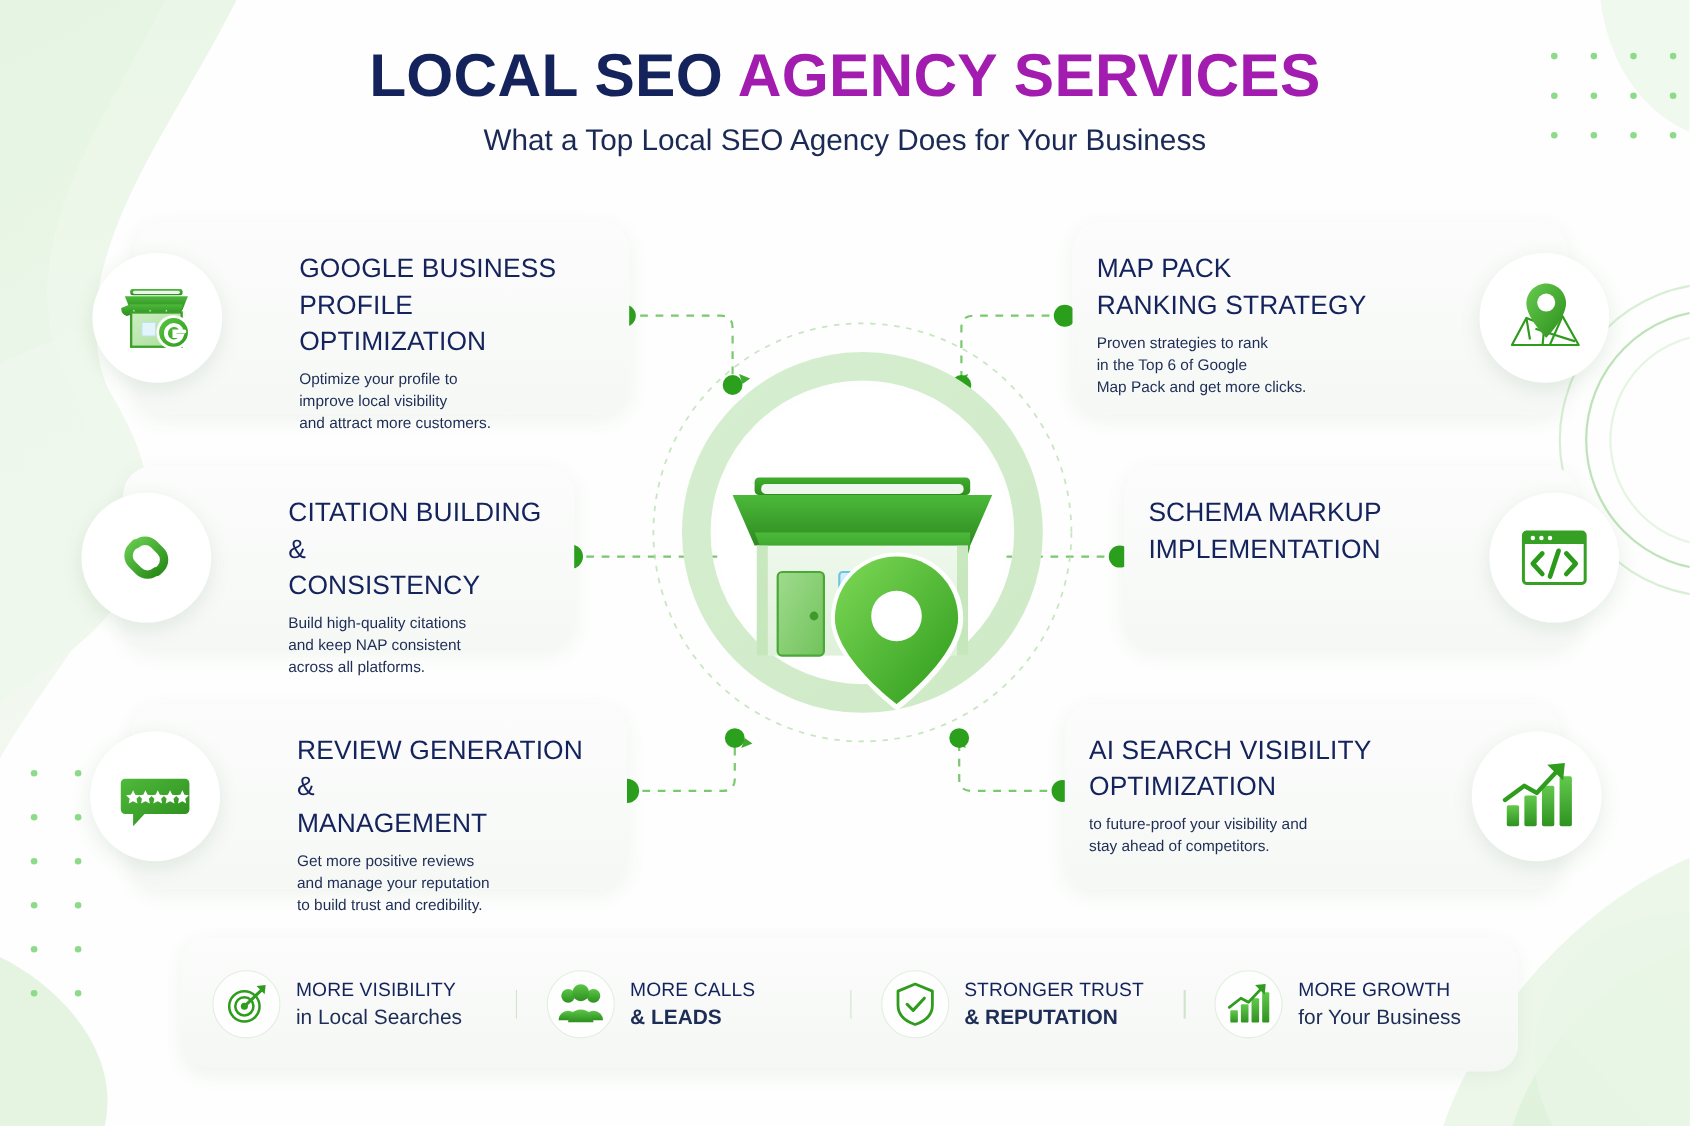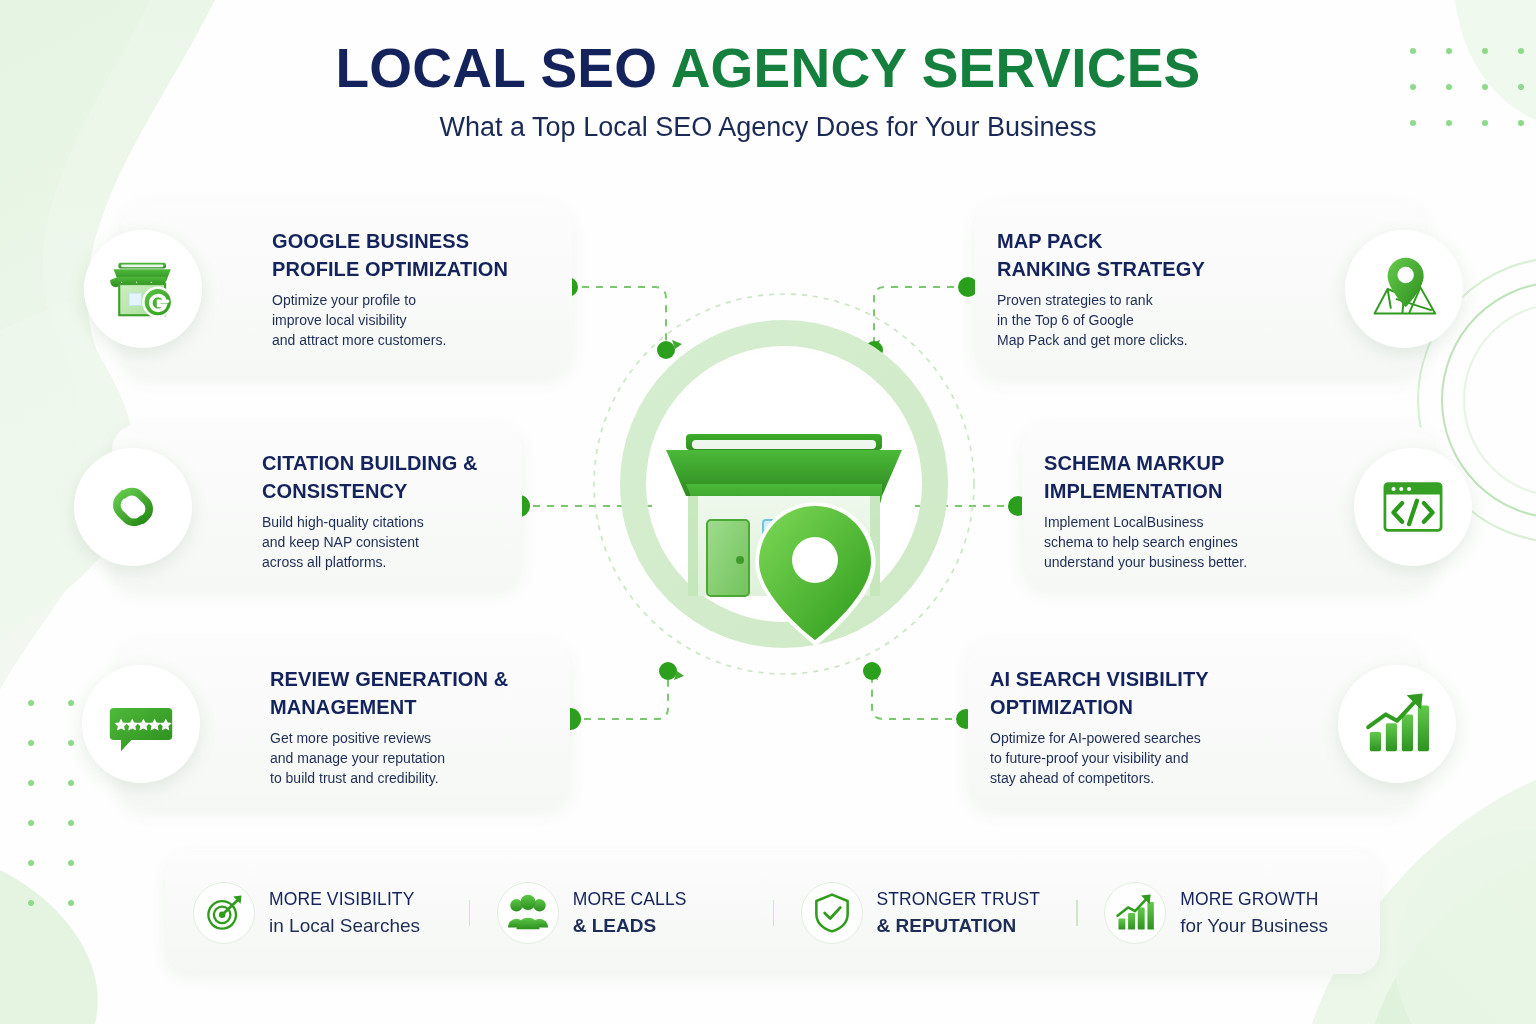--- a/index.html
+++ b/index.html
@@ -16,21 +16,21 @@
 
   .dotgrid { position:absolute; display:grid; }
   .dotgrid i { display:block; width:6px; height:6px; border-radius:50%; background:#8ddb8a; }
   #dots-topright { top:48px; left:1410px; grid-template-columns:repeat(4,36px); grid-template-rows:repeat(3,36px); }
   #dots-left { top:700px; left:28px; grid-template-columns:repeat(2,40px); grid-template-rows:repeat(6,40px); }
 
   
   .header { position:absolute; top:40px; left:0; width:1536px; text-align:center; z-index:5; }
   .title { font-size:55px; font-weight:bold; letter-spacing:0.2px; line-height:1.05; }
   .title .navy { color:#14235c; }
-  .title .green { color:#15803d; }
+  .title .green { color:#a21caf; }
   .subtitle { margin-top:14px; font-size:27px; color:#1b2a55; font-weight:400; }
 
   
   .card {
     position:absolute; z-index:6;
     background:linear-gradient(180deg,#fbfcfb 0%, #f6f8f6 100%);
     border-radius:26px;
     box-shadow:0 5px 18px rgba(90,120,90,0.07);
   }
   .card .icon-badge {
@@ -38,21 +38,21 @@
     width:118px; height:118px; border-radius:50%;
     background:#ffffff;
     box-shadow:0 6px 18px rgba(80,120,80,0.13);
     display:flex; align-items:center; justify-content:center;
   }
   .card.left .icon-badge { left:-38px; }
   .card.right .icon-badge { right:-38px; }
   .card .card-body { position:absolute; top:26px; }
   .card.left .card-body { left:150px; right:22px; }
   .card.right .card-body { right:150px; left:22px; }
-  .card-title { font-size:20px; font-weight:bold; color:#14235c; line-height:1.38; letter-spacing:0.1px; }
+  .card-title { font-size:24px; font-weight:normal; color:#14235c; line-height:1.38; letter-spacing:0.1px; }
   .card-desc { margin-top:7px; font-size:14px; color:#1e2d55; line-height:1.43; font-weight:400; }
 
   #card-gbp  { left:122px; top:202px; width:450px; height:174px; }
   #card-cit  { left:112px; top:424px; width:410px; height:165px; }
   #card-rev  { left:120px; top:640px; width:450px; height:168px; }
   #card-map  { left:975px; top:202px; width:450px; height:174px; }
   #card-sch  { left:1022px; top:424px; width:412px; height:165px; }
   #card-ai   { left:968px; top:640px; width:450px; height:168px; }
 
   
@@ -404,25 +404,20 @@
           <path d="M64,45 L75,57 L64,69"></path>
           <path d="M55,42 L45,72"></path>
         </g>
       </svg>
     </div>
     <div class="card-body">
       <div class="card-title">
         <div>SCHEMA MARKUP</div>
         <div>IMPLEMENTATION</div>
       </div>
-      <div class="card-desc">
-        <div>Implement LocalBusiness</div>
-        <div>schema to help search engines</div>
-        <div>understand your business better.</div>
-      </div>
     </div>
   </div>
 
   <div class="card right" id="card-ai">
     <div class="icon-badge">
       <svg viewBox="0 0 100 100" width="80" height="80">
         <defs>
             <linearGradient id="ai1" x1="0" y1="1" x2="0" y2="0">
               <stop offset="0%" stop-color="#2f9221"></stop>
               <stop offset="100%" stop-color="#62c94c"></stop>
@@ -437,21 +432,20 @@
         <path d="M14,54 L36,38 L50,46 L78,16" fill="none" stroke="#2f9c1e" stroke-width="5" stroke-linecap="round" stroke-linejoin="round"></path>
         <path d="M62,14 L82,12 L80,32 Z" fill="#2f9c1e"></path>
       </svg>
     </div>
     <div class="card-body">
       <div class="card-title">
         <div>AI SEARCH VISIBILITY</div>
         <div>OPTIMIZATION</div>
       </div>
       <div class="card-desc">
-        <div>Optimize for AI-powered searches</div>
         <div>to future-proof your visibility and</div>
         <div>stay ahead of competitors.</div>
       </div>
     </div>
   </div>
 
   <div class="benefits">
 
     <div class="benefit">
       <span class="b-icon">

